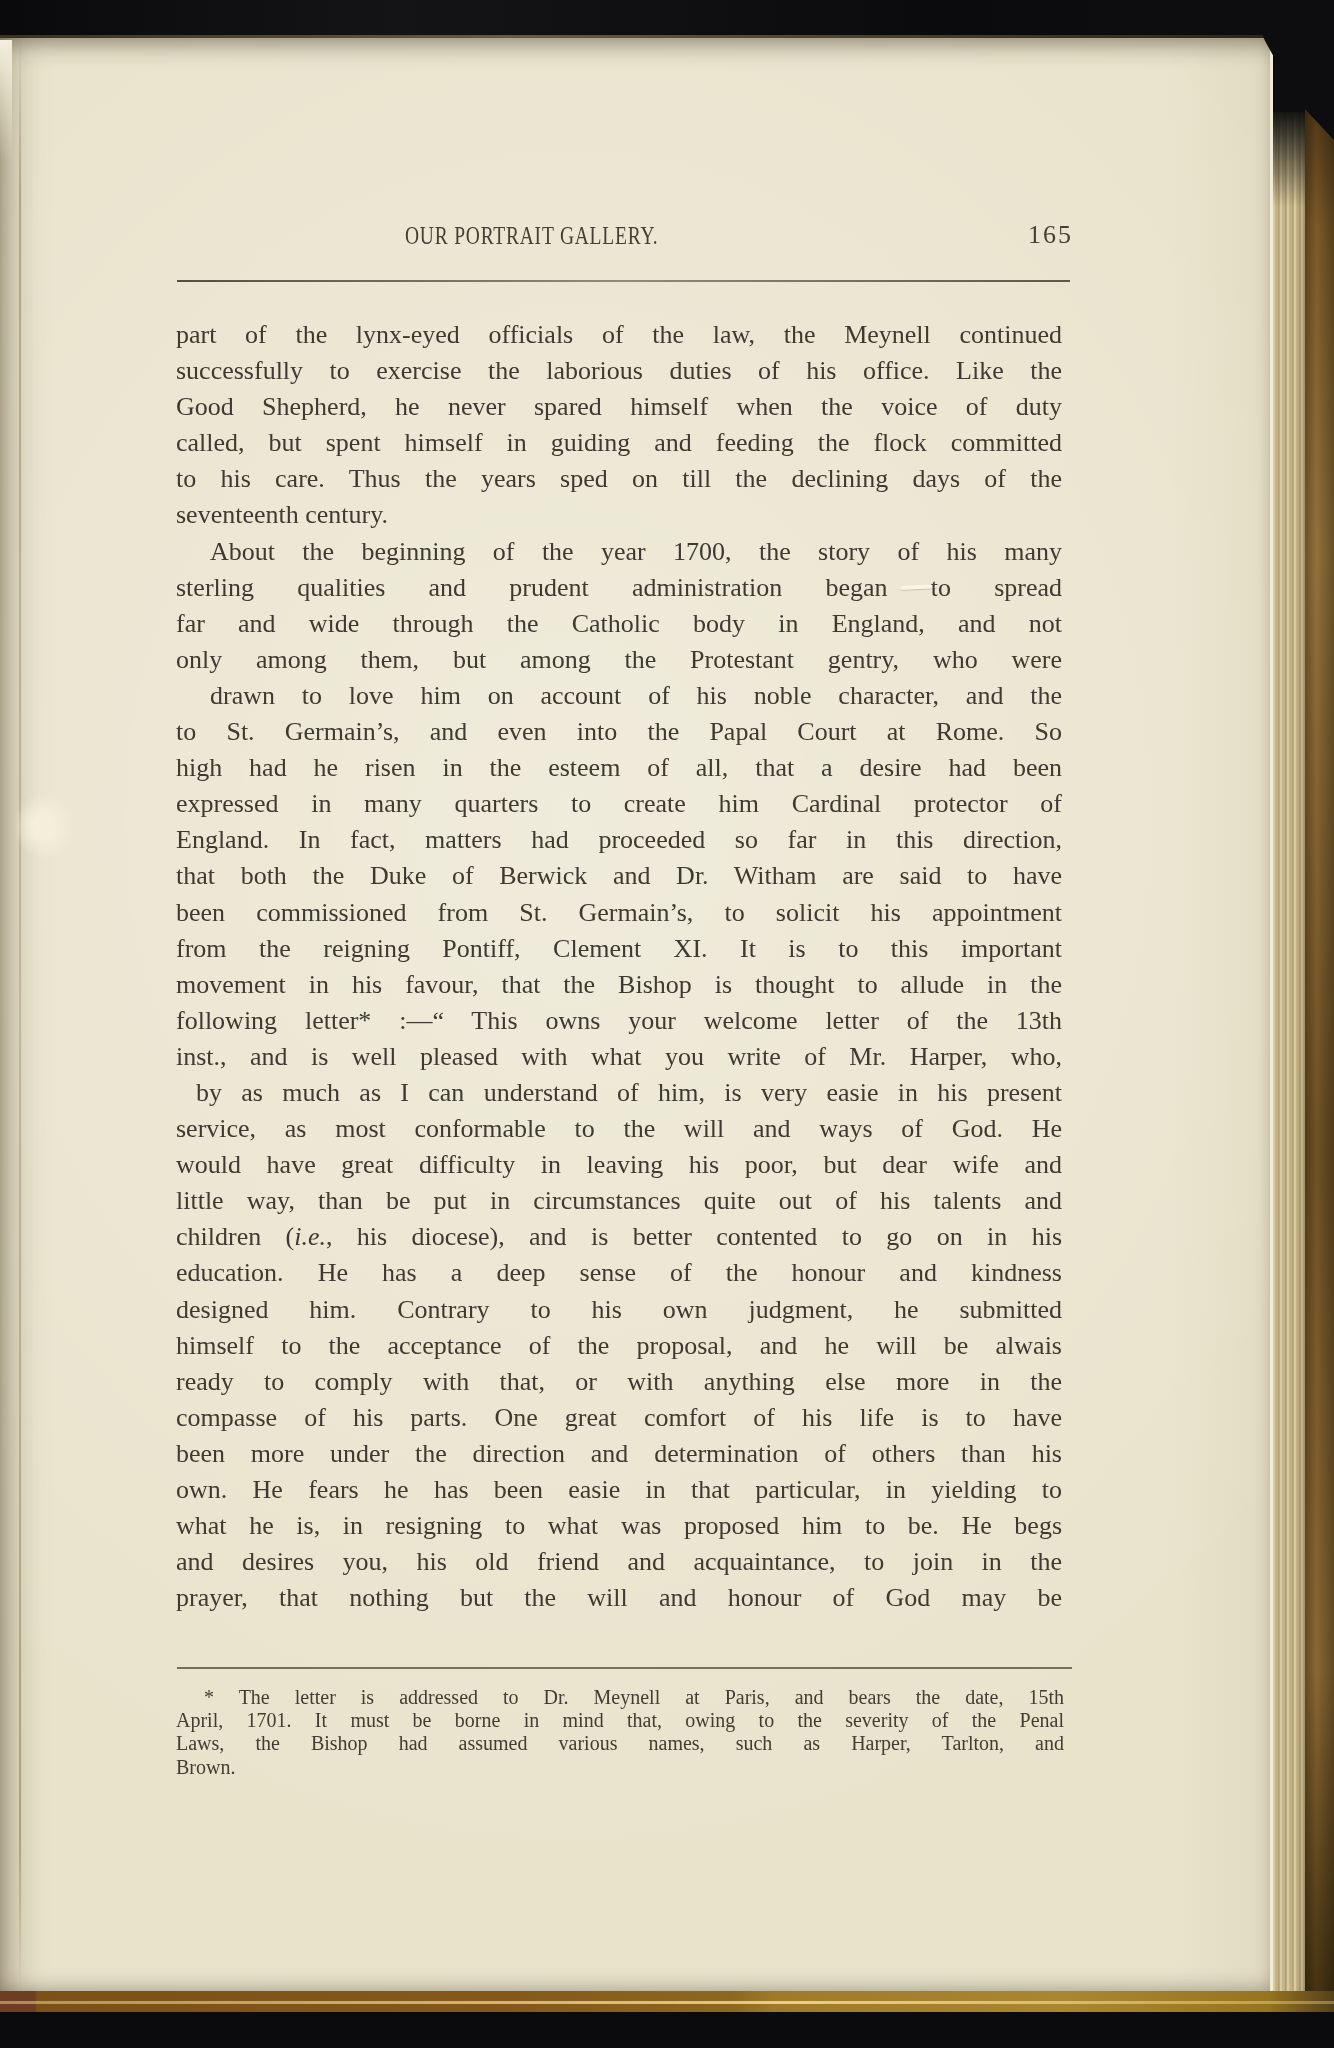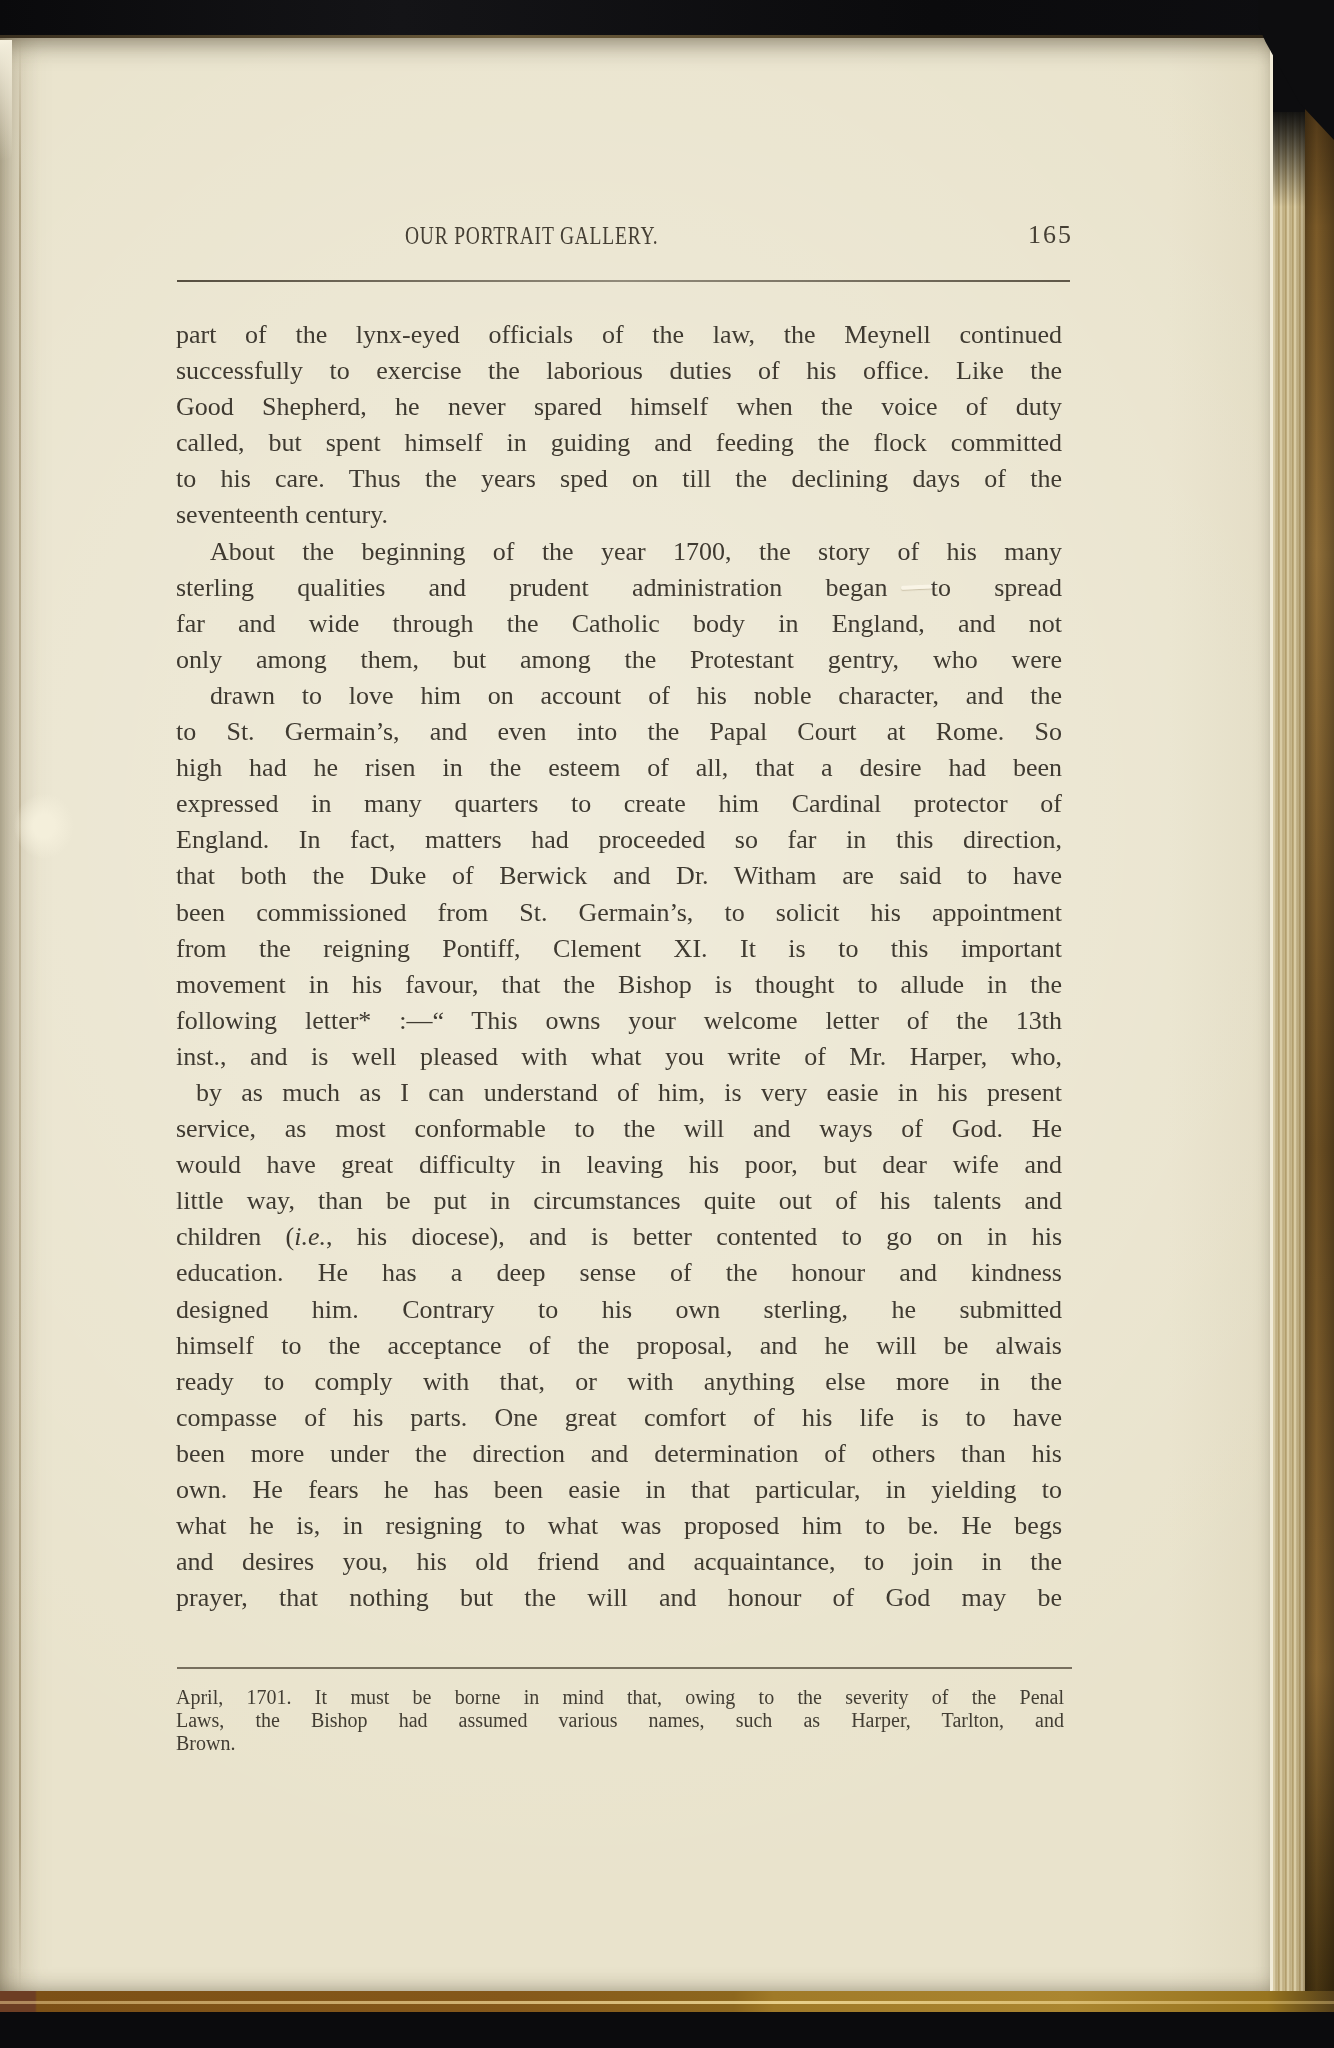--- a/index.html
+++ b/index.html
@@ -140,33 +140,34 @@
     <div class="tline" style="text-align: justify; text-align-last: justify;">from the reigning Pontiff, Clement XI.  It is to this important</div>
     <div class="tline" style="text-align: justify; text-align-last: justify;">movement in his favour, that the Bishop is thought to allude in the</div>
     <div class="tline" style="text-align: justify; text-align-last: justify;">following letter* :—“ This owns your welcome letter of the 13th</div>
     <div class="tline" style="text-align: justify; text-align-last: justify;">inst., and is well pleased with what you write of Mr. Harper, who,</div>
     <div class="tline" style="text-align: justify; text-align-last: justify; margin-left: 20px;">by as much as I can understand of him, is very easie in his present</div>
     <div class="tline" style="text-align: justify; text-align-last: justify;">service, as most conformable to the will and ways of God.  He</div>
     <div class="tline" style="text-align: justify; text-align-last: justify;">would have great difficulty in leaving his poor, but dear wife and</div>
     <div class="tline" style="text-align: justify; text-align-last: justify;">little way, than be put in circumstances quite out of his talents and</div>
     <div class="tline" style="text-align: justify; text-align-last: justify;">children (<i>i.e.</i>, his diocese), and is better contented to go on in his</div>
     <div class="tline" style="text-align: justify; text-align-last: justify;">education.  He has a deep sense of the honour and kindness</div>
-    <div class="tline" style="text-align: justify; text-align-last: justify;">designed him.  Contrary to his own sterling, he submitted</div>
+    <div class="tline" style="text-align: justify; text-align-last: justify;">designed him.  Contrary to his own judgment, he submitted</div>
     <div class="tline" style="text-align: justify; text-align-last: justify;">himself to the acceptance of the proposal, and he will be alwais</div>
     <div class="tline" style="text-align: justify; text-align-last: justify;">ready to comply with that, or with anything else more in the</div>
     <div class="tline" style="text-align: justify; text-align-last: justify;">compasse of his parts.  One great comfort of his life is to have</div>
     <div class="tline" style="text-align: justify; text-align-last: justify;">been more under the direction and determination of others than his</div>
     <div class="tline" style="text-align: justify; text-align-last: justify;">own.  He fears he has been easie in that particular, in yielding to</div>
     <div class="tline" style="text-align: justify; text-align-last: justify;">what he is, in resigning to what was proposed him to be.  He begs</div>
     <div class="tline" style="text-align: justify; text-align-last: justify;">and desires you, his old friend and acquaintance, to join in the</div>
     <div class="tline" style="text-align: justify; text-align-last: justify;">prayer, that nothing but the will and honour of God may be</div>
   </div>
 
 <div class="footnote-rule"></div>
 <div class="footnote">
+    <div class="tline" style="text-align: justify; text-align-last: justify; text-indent: 28px;">* The letter is addressed to Dr. Meynell at Paris, and bears the date, 15th</div>
     <div class="tline" style="text-align: justify; text-align-last: justify;">April, 1701.  It must be borne in mind that, owing to the severity of the Penal</div>
     <div class="tline" style="text-align: justify; text-align-last: justify;">Laws, the Bishop had assumed various names, such as Harper, Tarlton, and</div>
     <div class="tline" style="text-align: left; text-align-last: left;">Brown.</div>
   </div>
 
 <div class="fore-edge"></div>
 <div class="cover"></div>
 <div class="top-right-black"></div>
 <div class="bottom-strip"></div>
 <div class="bottom-black"></div>

